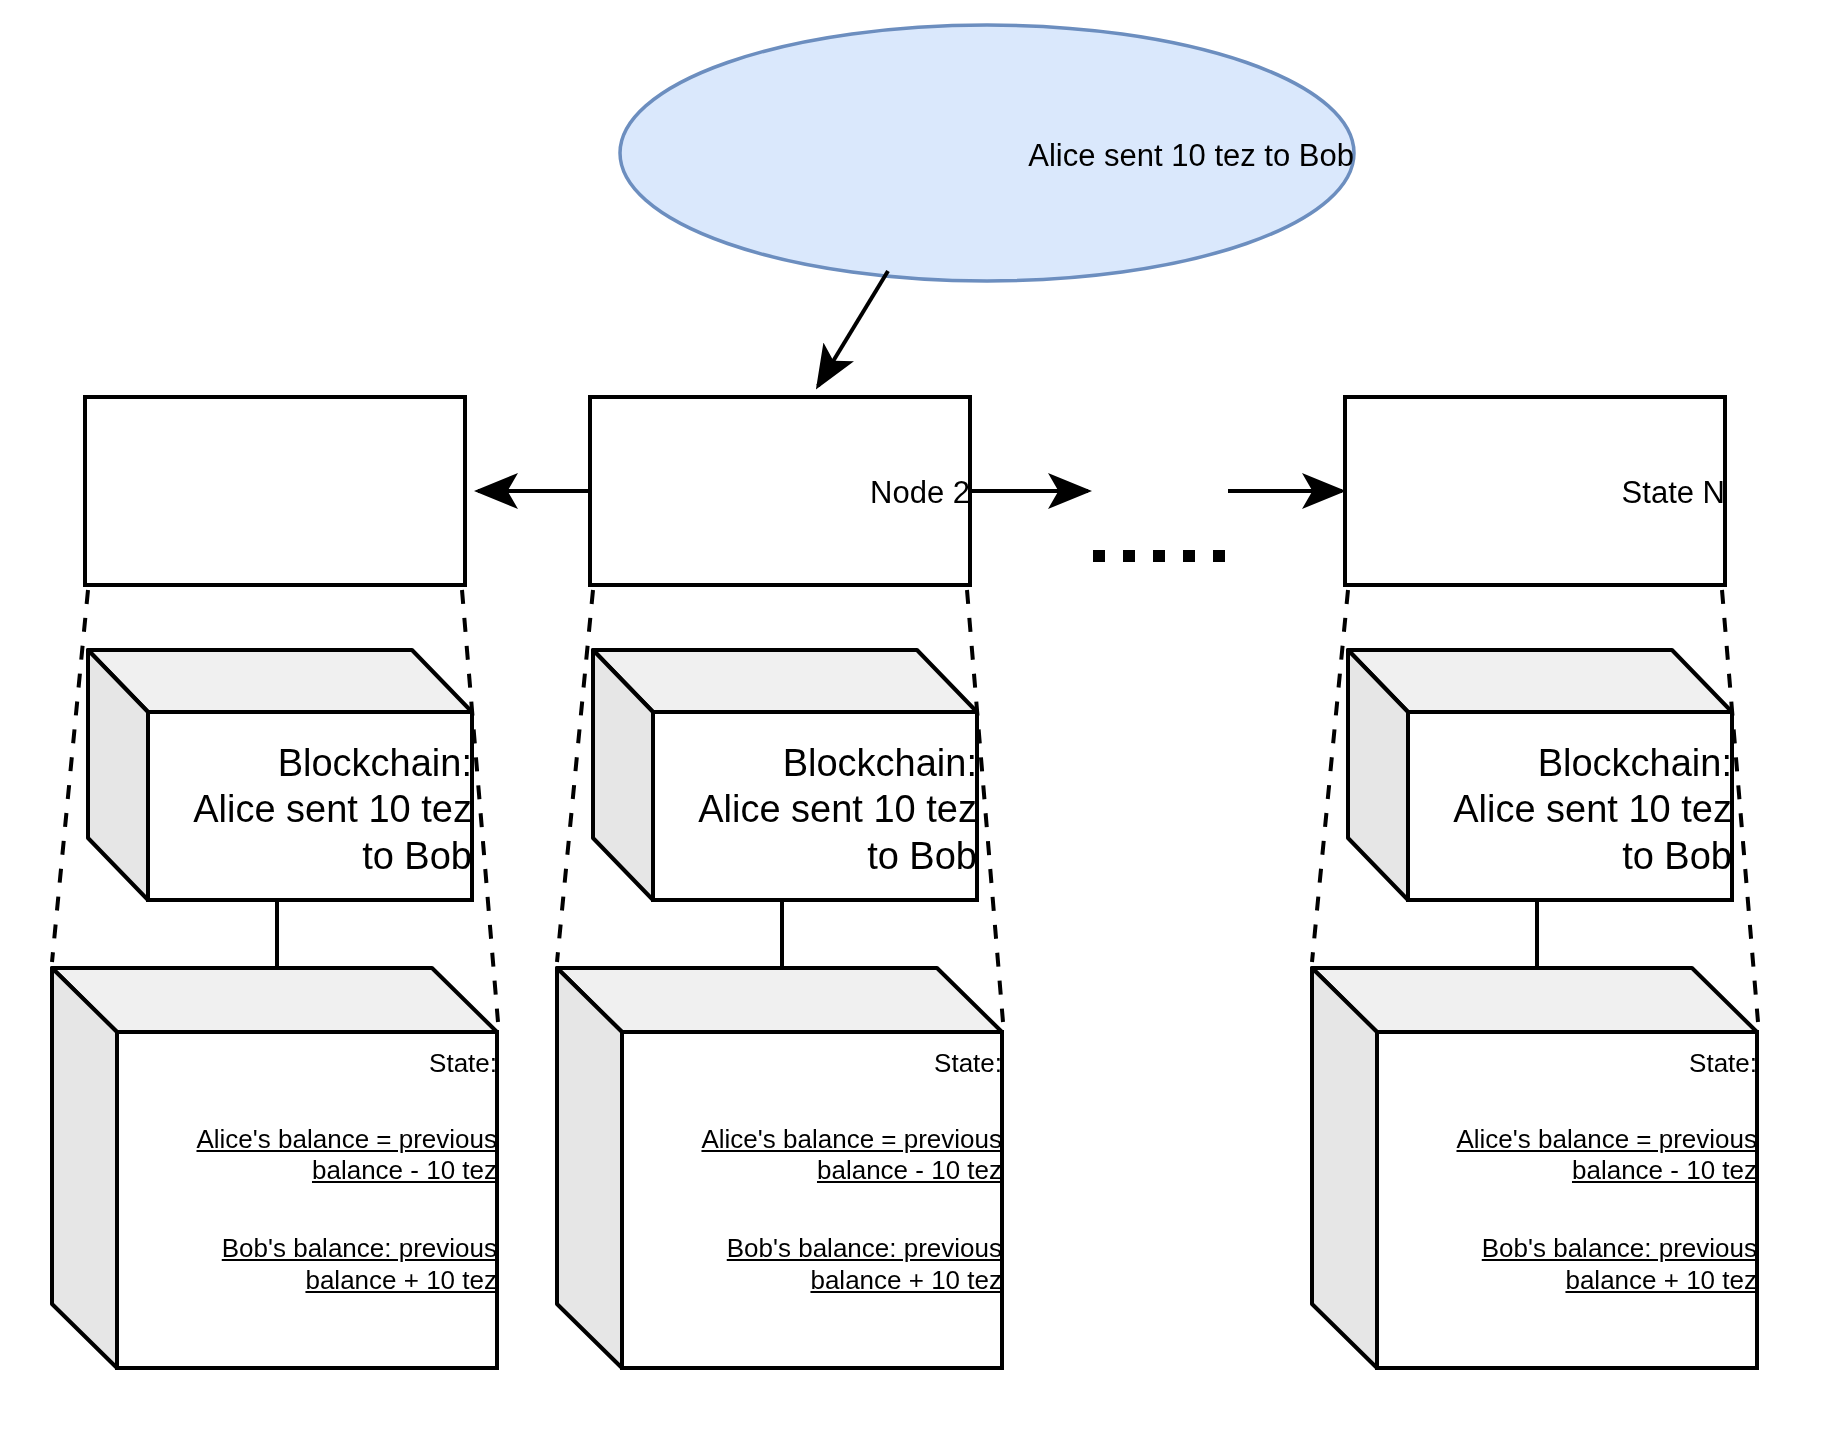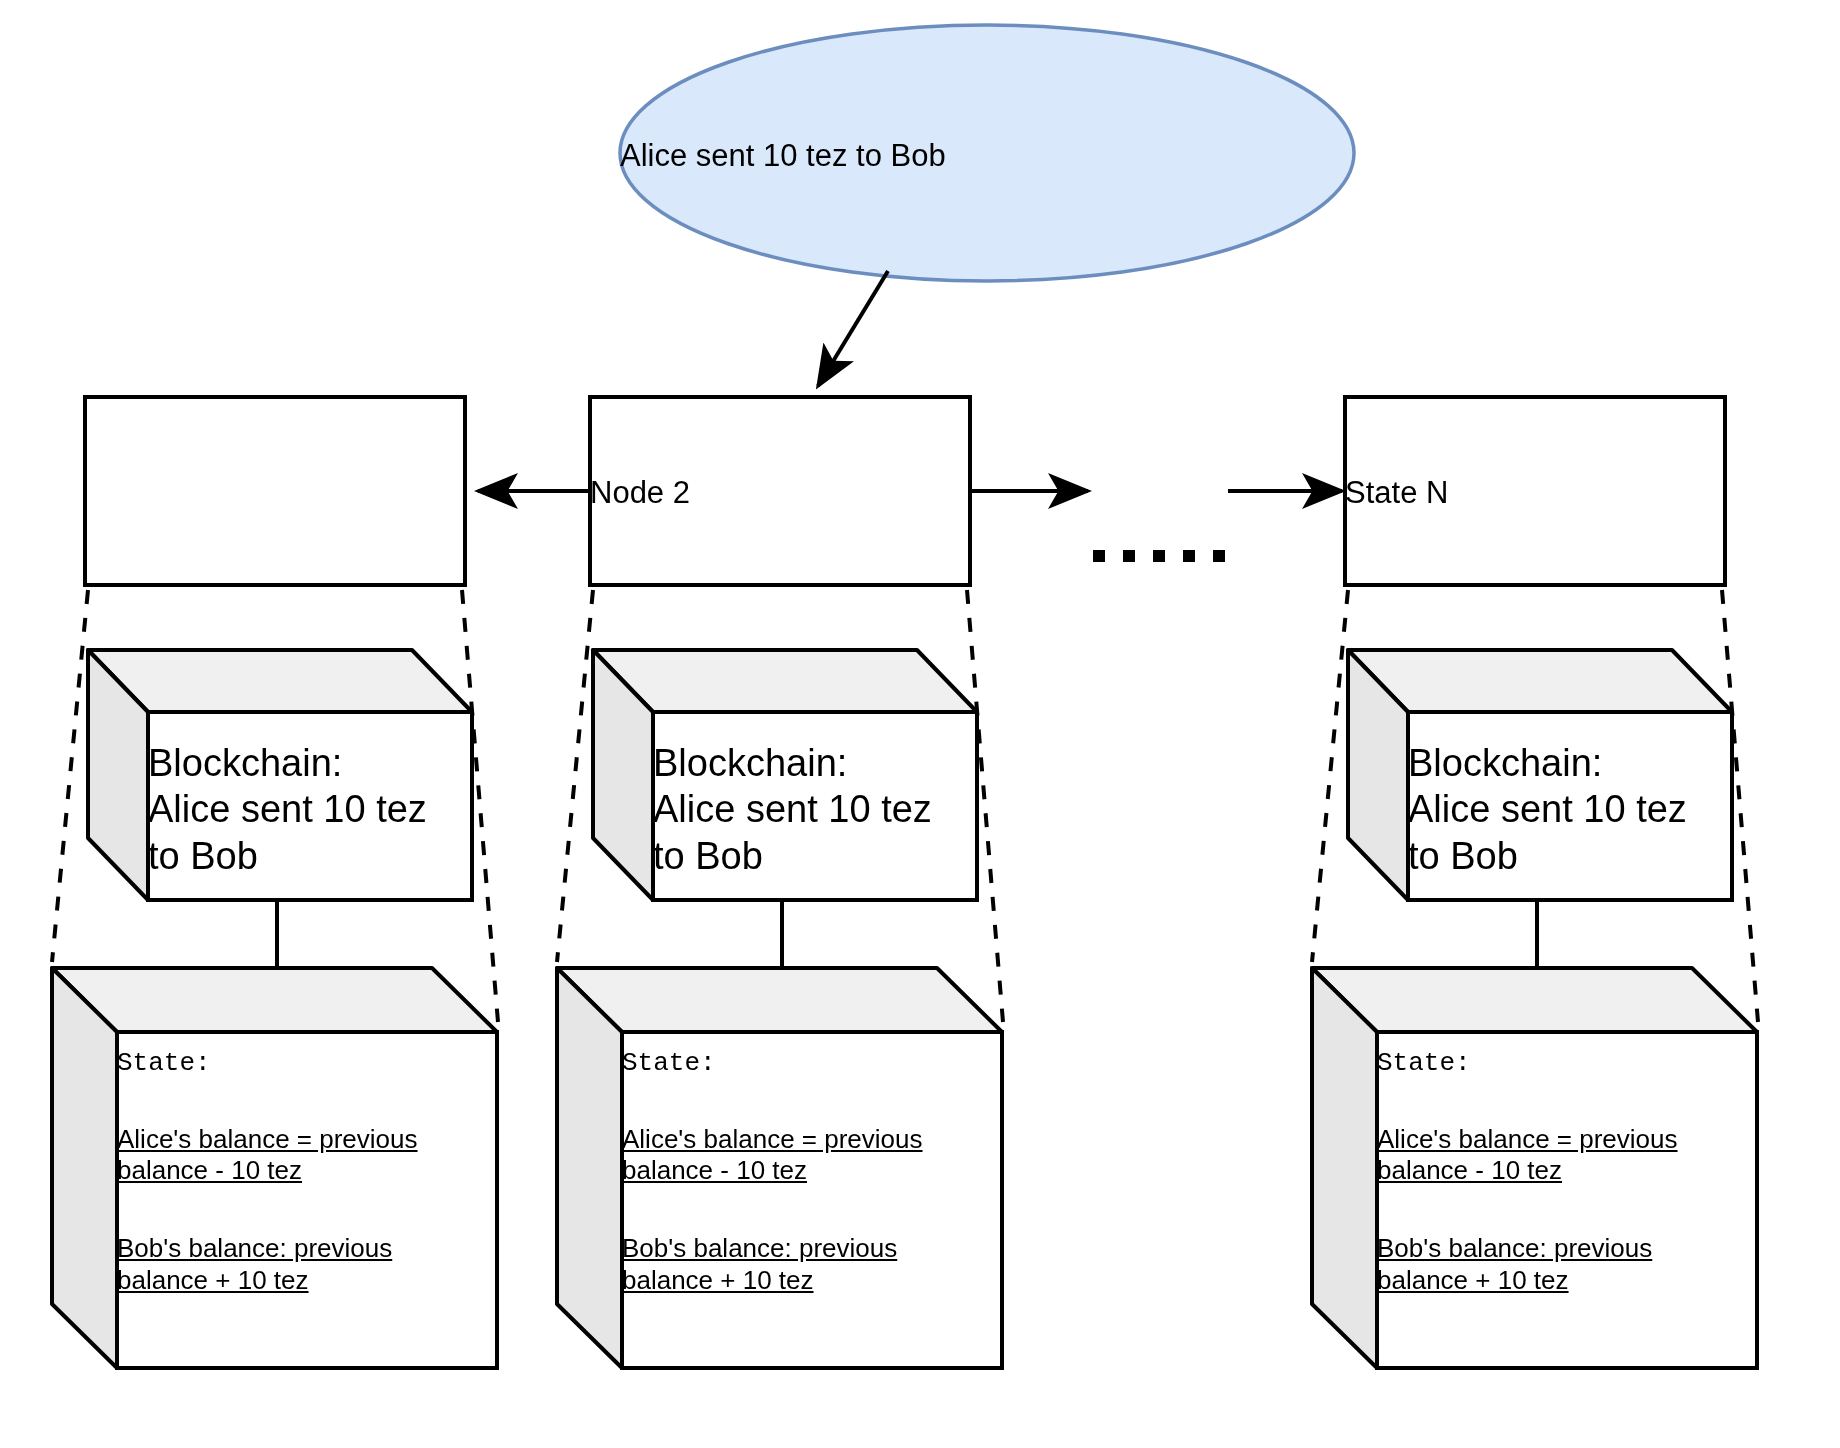--- a/index.html
+++ b/index.html
@@ -22,38 +22,37 @@
   #diagram-svg {
     position: absolute;
     left: 0;
     top: 0;
     width: 1840px;
     height: 1448px;
   }
   
   .txt {
     position: absolute;
-    text-align: left;
+    text-align: right;
     color: #000;
     line-height: 1.22;
     white-space: pre-line;
     pointer-events: none;
   }
   .ellipse-label {
     font-size: 31px;
   }
   .node-label {
     font-size: 31px;
   }
   .cube-label {
     font-size: 38px;
   }
   .state-title {
     font-size: 26px;
-    font-family: Liberation Mono, monospace;
   }
   .state-line {
     font-size: 26px;
     text-decoration: underline;
   }
 </style>
 </head>
 <body>
 
 <div id="canvas">

